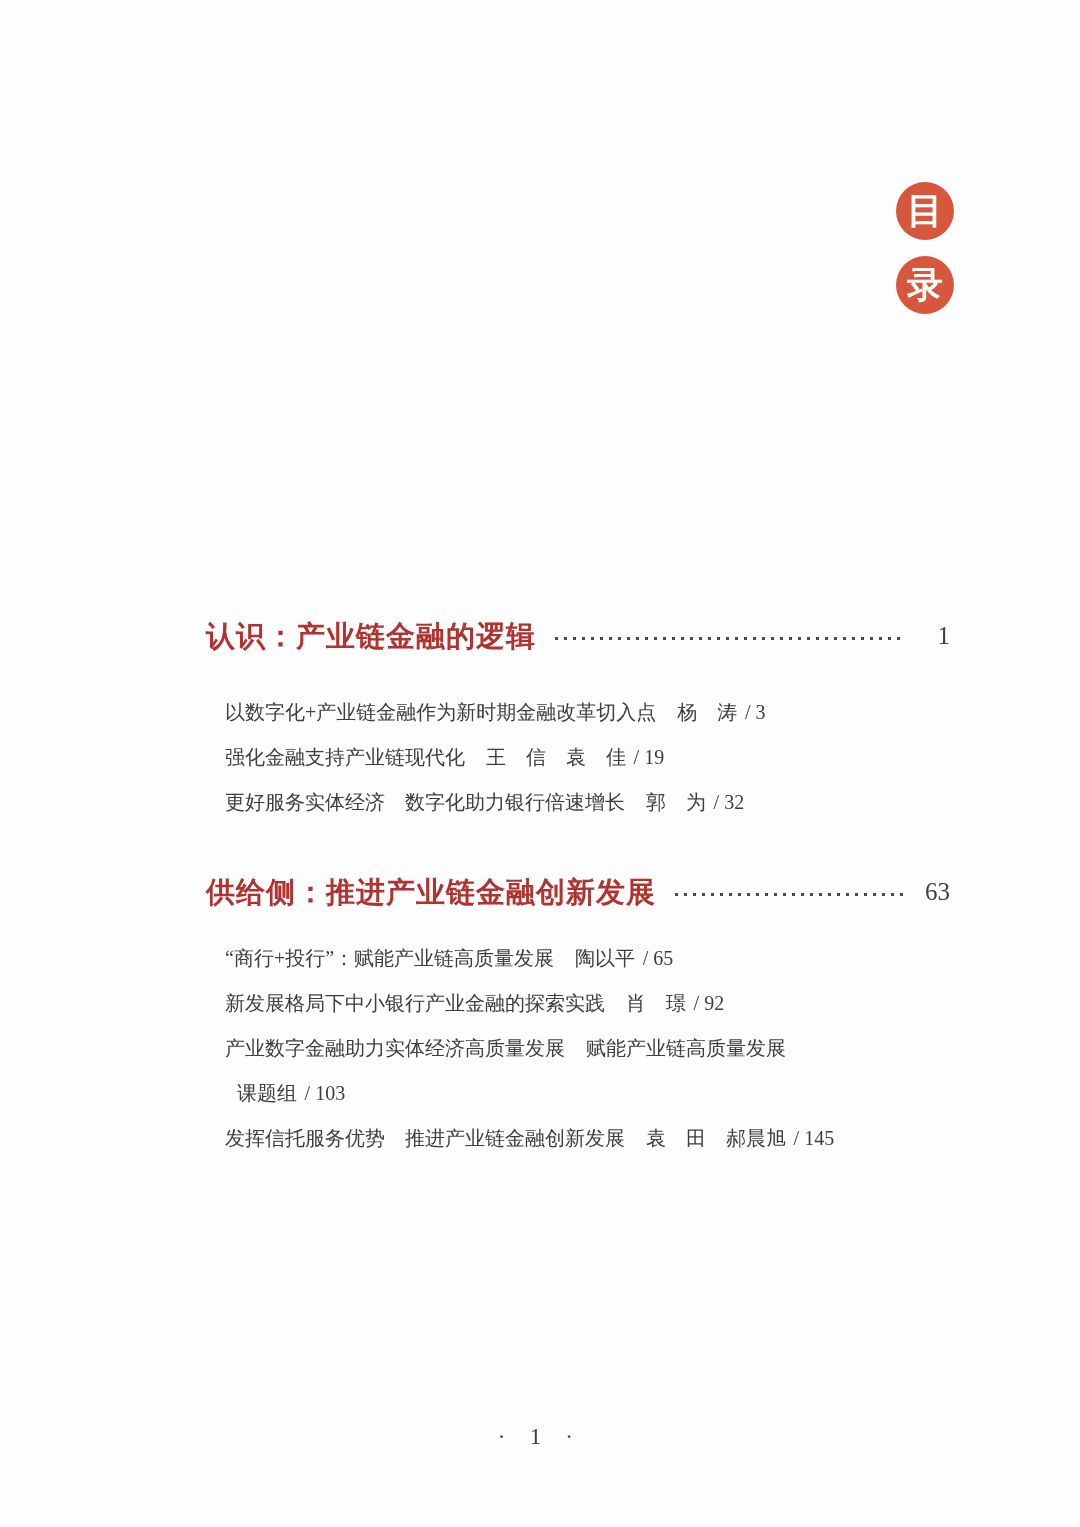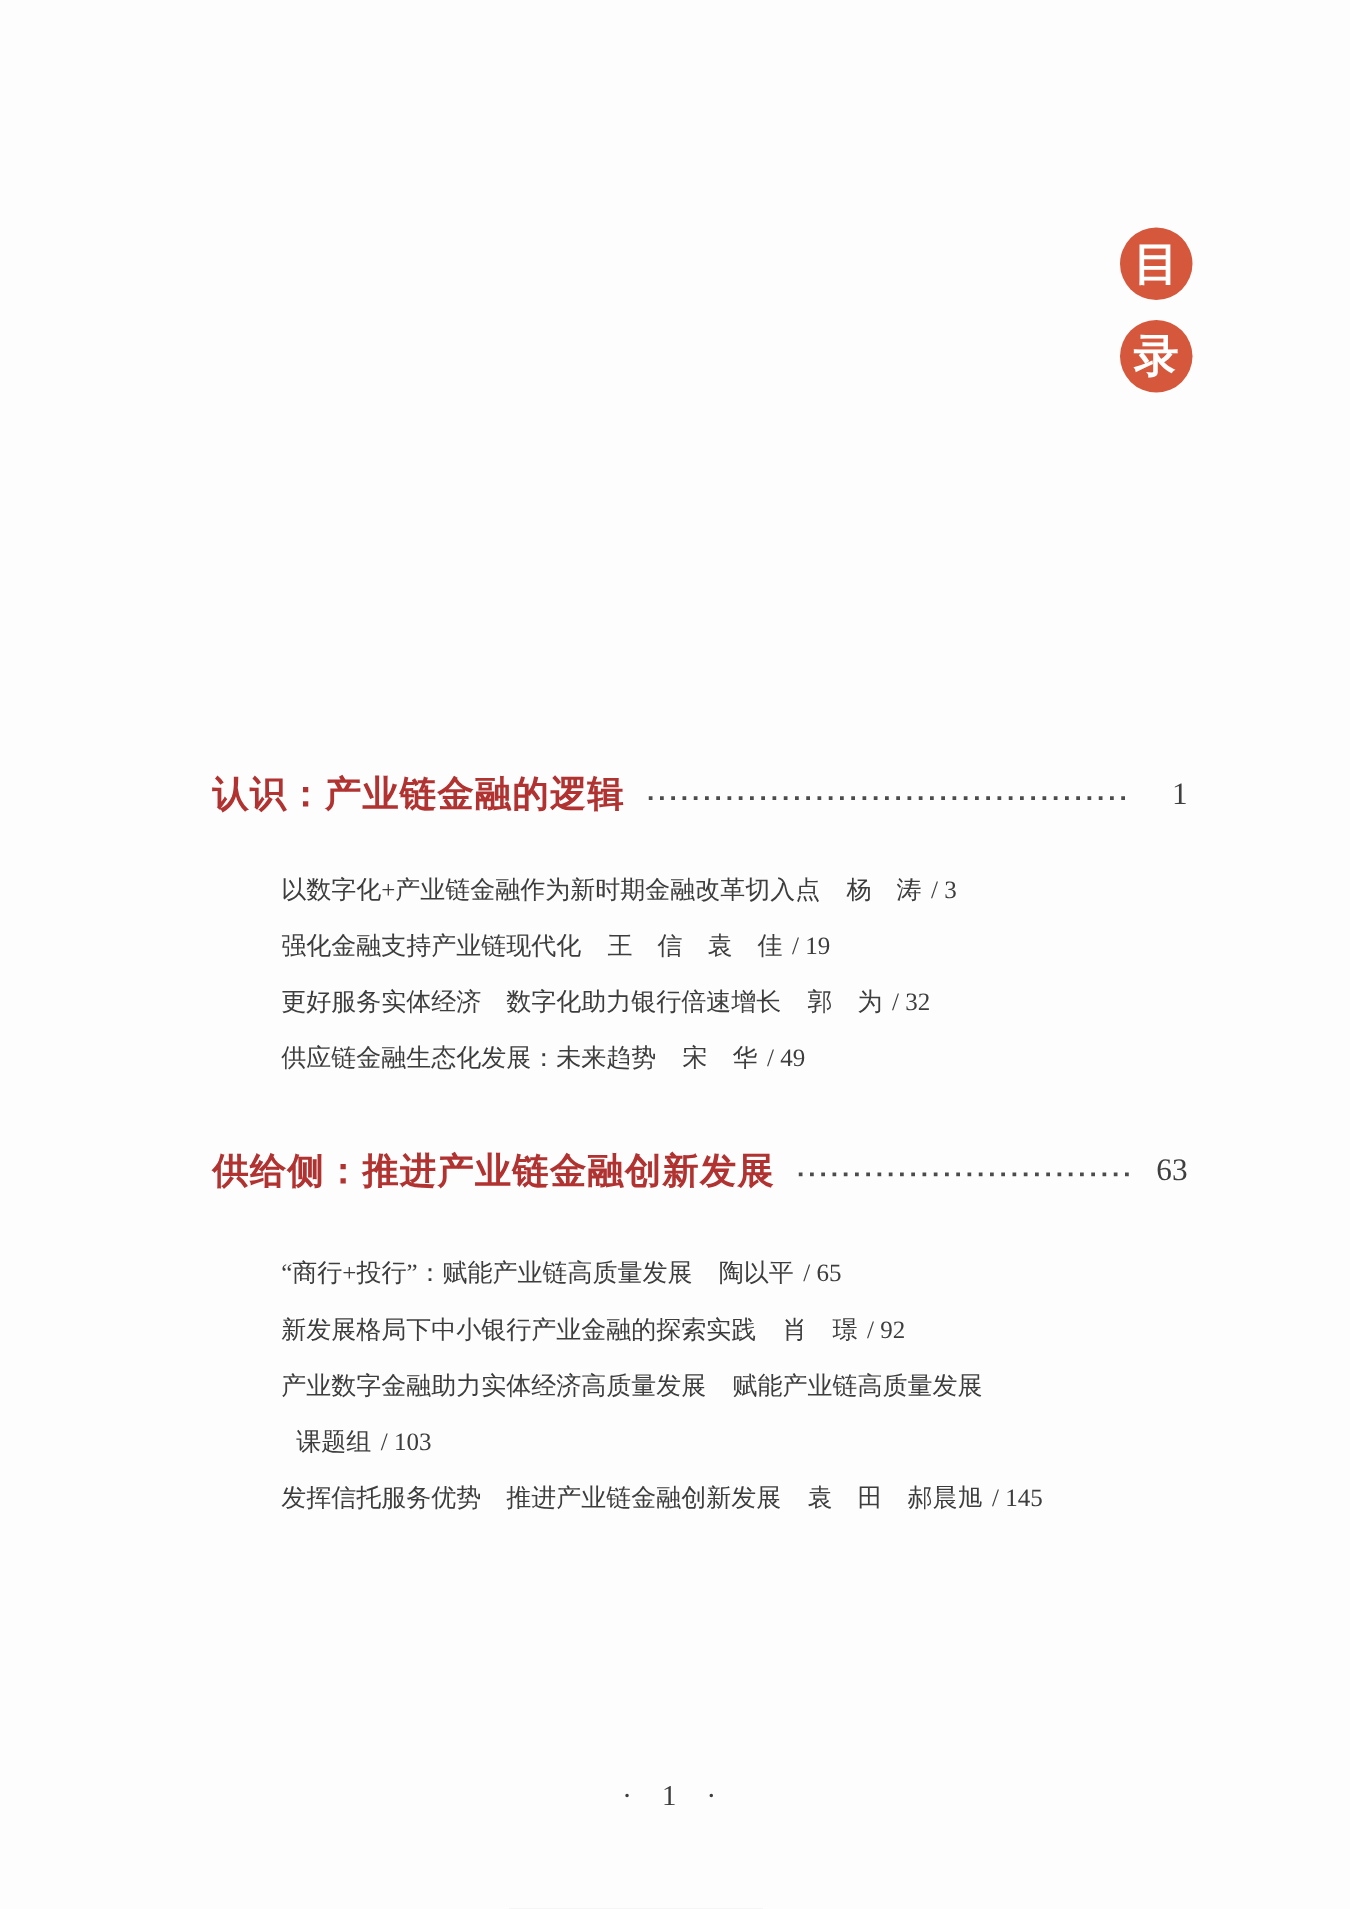--- a/index.html
+++ b/index.html
@@ -48,20 +48,21 @@
     position: absolute;
     left: 170px;
     top: 614px;
     width: 780px;
   }
   .heading-row {
     display: flex;
     align-items: flex-start;
     line-height: 44px;
     white-space: nowrap;
+    margin-left: 36px;
   }
   .heading-label {
     color: #b03331;
     font-weight: bold;
     font-size: 29px;
     letter-spacing: 1px;
   }
   .dot-leader {
     flex: 1;
     height: 44px;
@@ -78,21 +79,21 @@
     min-width: 34px;
     text-align: right;
   }
   .entries {
     padding-left: 55px;
   }
   .entries.first {
     margin-top: 32px;
   }
   .entries.second {
-    margin-top: 38px;
+    margin-top: 22px;
   }
   .section-2 {
     margin-top: 45px;
   }
   .entry {
     line-height: 45px;
     font-size: 20px;
     white-space: nowrap;
   }
   .entry .authors {
@@ -146,23 +147,20 @@
       <div class="entries first">
         <div class="entry">
           <span class="title">以数字化+产业链金融作为新时期金融改革切入点</span><span class="authors">杨　涛</span><span class="pnum">/ 3</span>
         </div>
         <div class="entry">
           <span class="title">强化金融支持产业链现代化</span><span class="authors">王　信　袁　佳</span><span class="pnum">/ 19</span>
         </div>
         <div class="entry">
           <span class="title">更好服务实体经济　数字化助力银行倍速增长</span><span class="authors">郭　为</span><span class="pnum">/ 32</span>
         </div>
-        <div class="entry">
-          <span class="title">供应链金融生态化发展：未来趋势</span><span class="authors">宋　华</span><span class="pnum">/ 49</span>
-        </div>
       </div>
     </div>
 
     <div class="section section-2">
       <div class="heading-row">
         <span class="heading-label">供给侧：推进产业链金融创新发展</span>
         <span class="dot-leader"></span>
         <span class="heading-page">63</span>
       </div>
       <div class="entries second">

